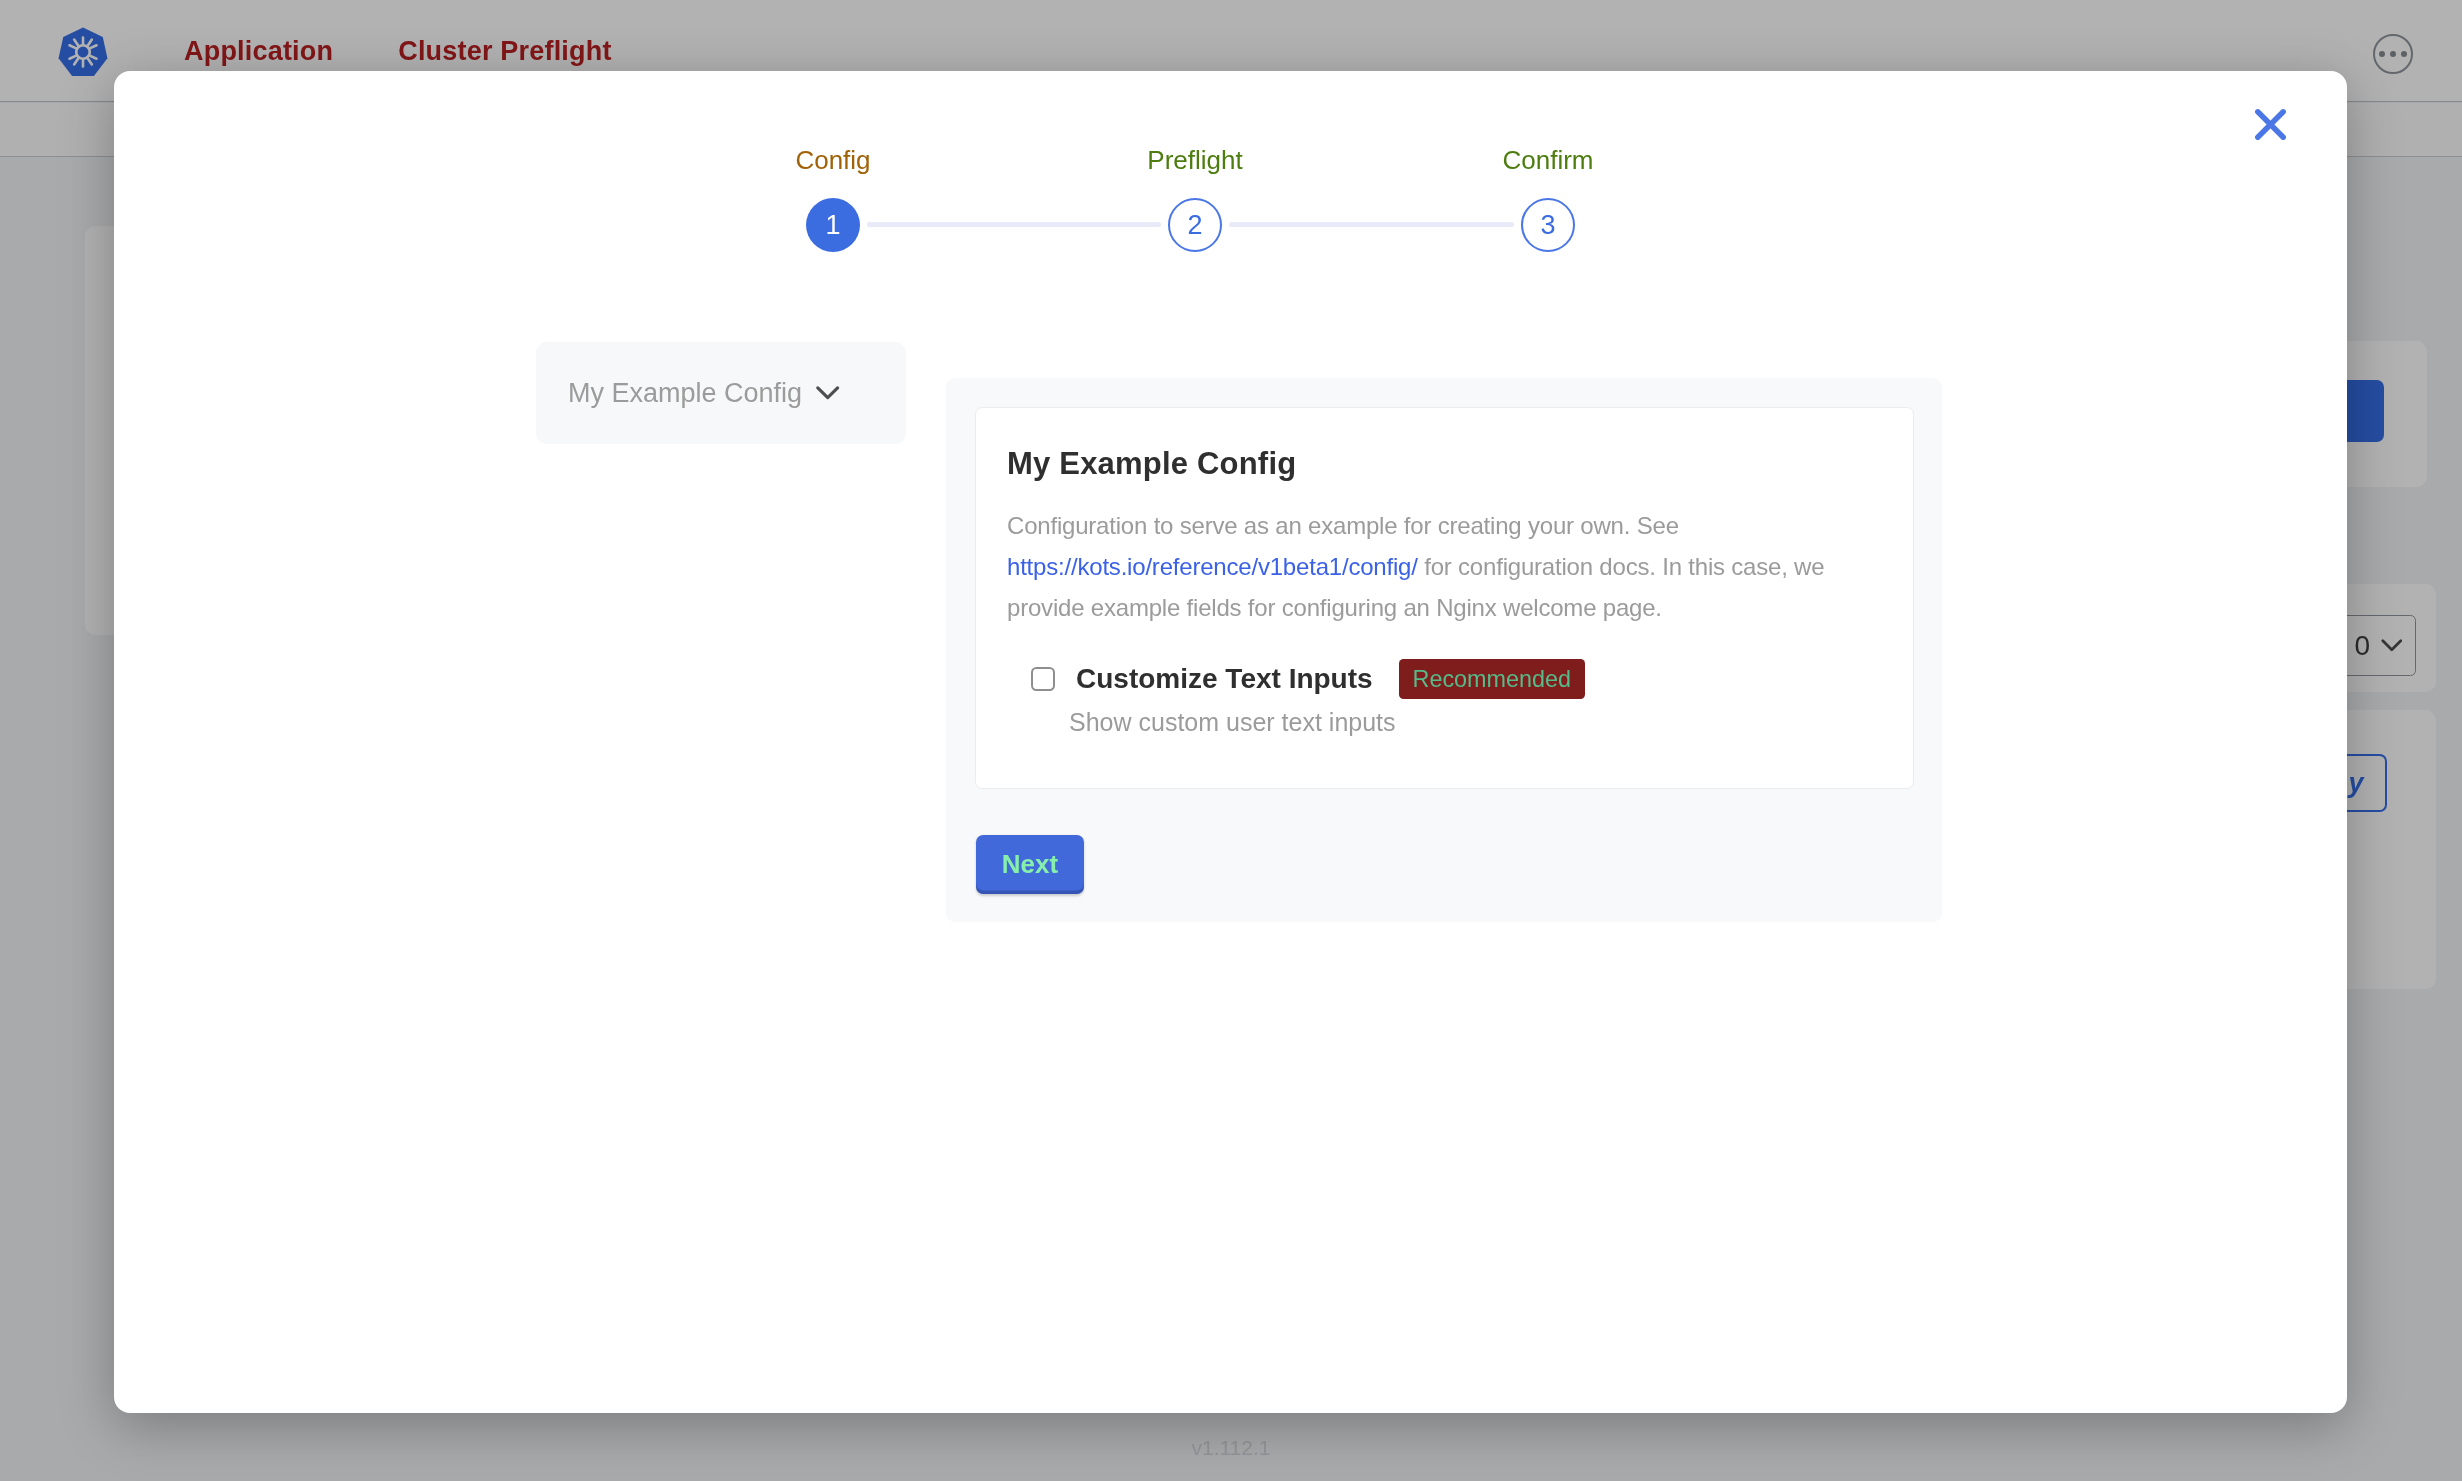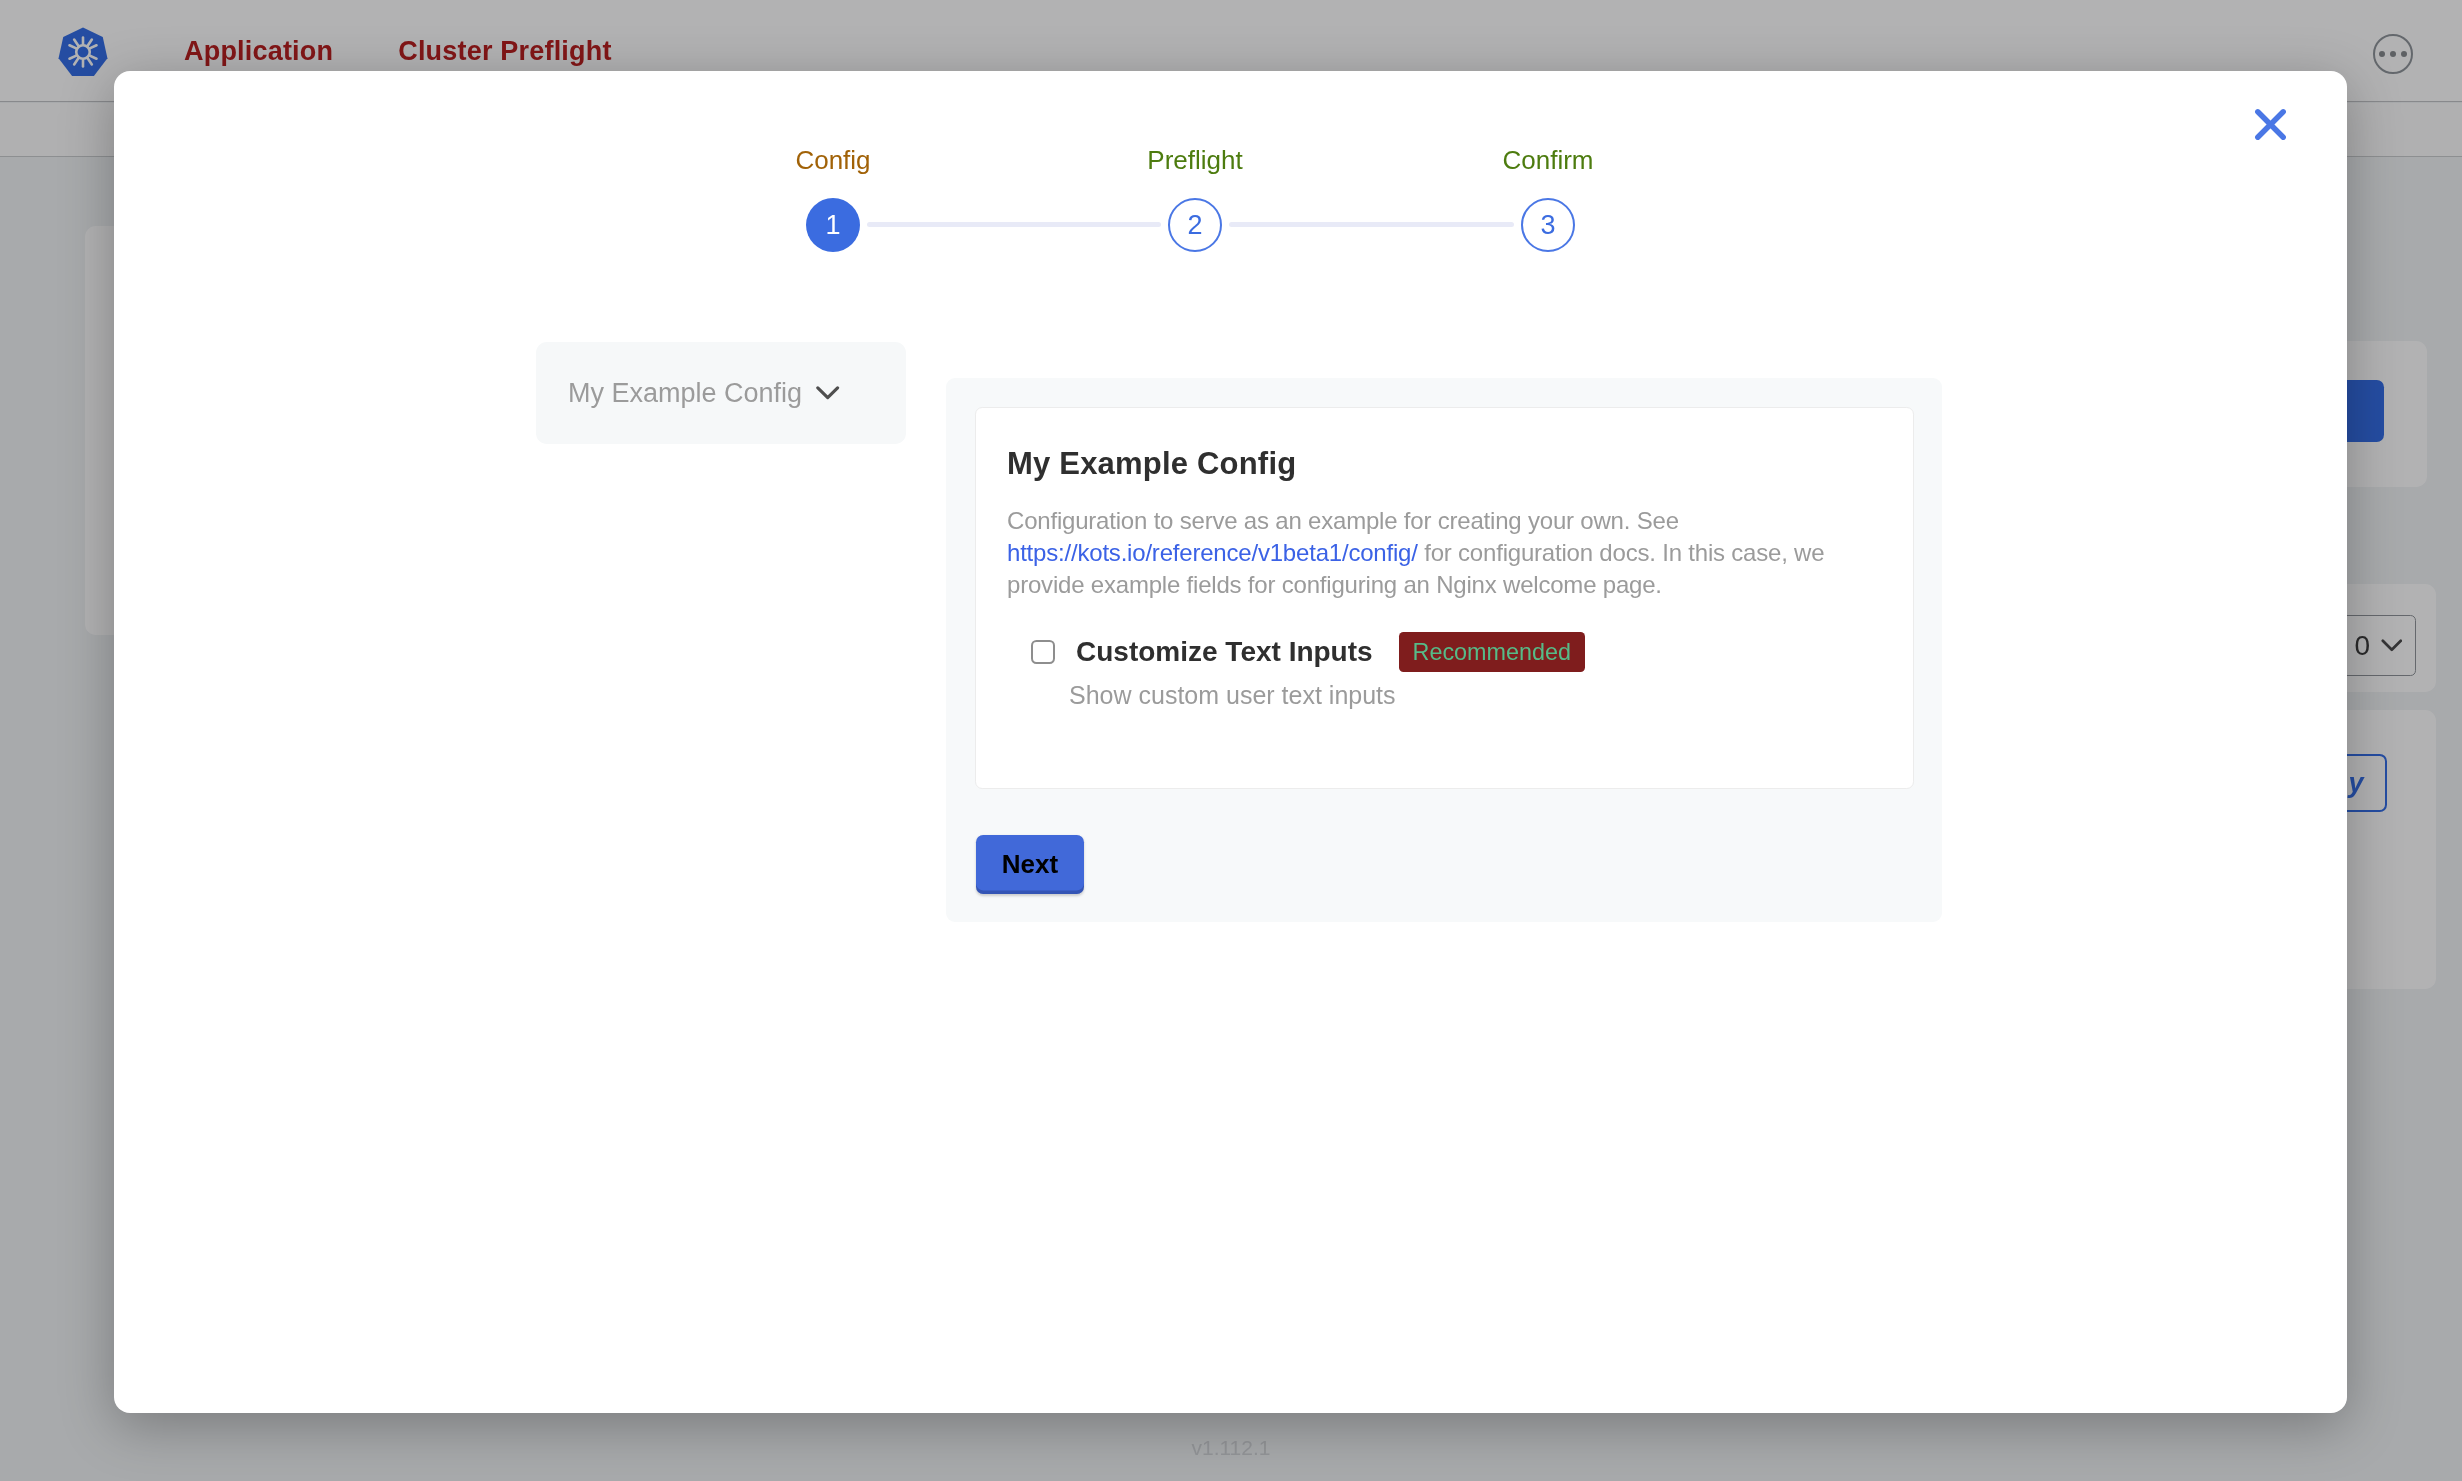--- a/index.html
+++ b/index.html
@@ -41,28 +41,28 @@
   .step-line{position:absolute;top:151px;height:5.4px;border-radius:2.7px;background:#e8eaf7;}
 
   
   .group-dd{position:absolute;left:422px;top:271px;width:370px;height:102px;background:#f6f8f9;border-radius:10.8px;display:flex;align-items:center;padding-left:32px;gap:14.4px;cursor:pointer;}
   .group-dd-label{font-size:27px;color:#9b9b9b;}
 
   
   .panel{position:absolute;left:832px;top:307px;width:996px;height:544px;background:#f7f9fa;border-radius:9px;}
   .config-card{position:absolute;left:29px;top:29px;width:939px;height:382px;background:#ffffff;border:0.9px solid #ececec;border-radius:7.2px;padding:38px 31px 36px 31px;}
   .card-title{margin:0;font-size:31px;font-weight:700;color:#2f2f2f;letter-spacing:0.2px;}
-  .card-desc{margin:23.4px 0 0 0;max-width:863px;font-size:24px;line-height:32px;color:#9b9b9b;letter-spacing:-0.2px;}
+  .card-desc{margin:23.4px 0 0 0;max-width:863px;font-size:24px;line-height:41px;color:#9b9b9b;letter-spacing:-0.2px;}
   .card-desc a{color:#3b62e6;text-decoration:none;}
   .chk-row{margin:31px 0 0 24px;display:flex;align-items:center;gap:21px;}
   .chk{appearance:none;-webkit-appearance:none;width:24px;height:24px;border:2.7px solid #8e8e8e;border-radius:5.4px;background:#fff;margin:0;flex:0 0 auto;}
   .chk-label{font-size:28px;font-weight:700;color:#2f2f2f;}
   .chk-badge{margin-left:5.4px;background:#7f1d1d;color:#56bb88;font-size:23.4px;padding:6.3px 13.5px;border-radius:4.5px;}
   .chk-help{margin:9px 0 0 62px;font-size:25px;color:#9b9b9b;}
-  .next-btn{position:absolute;left:30px;top:457px;width:108px;height:59px;border:none;border-radius:7.2px;background:#4169d9;color:#000000;font-size:26px;font-weight:700;box-shadow:inset 0 -3.6px 0 rgba(20,35,90,.28), 0 1.8px 2.7px rgba(0,0,0,.18);cursor:pointer;}
+  .next-btn{position:absolute;left:30px;top:457px;width:108px;height:59px;border:none;border-radius:7.2px;background:#4169d9;color:#86efac;font-size:26px;font-weight:700;box-shadow:inset 0 -3.6px 0 rgba(20,35,90,.28), 0 1.8px 2.7px rgba(0,0,0,.18);cursor:pointer;}
 </style>
 </head>
 <body>
 
 <div class="screen">
 
   <div class="bg-navbar">
     <svg class="bg-logo" viewBox="0 0 100 100">
       <polygon points="50,3 88,21 97,62 71,96 29,96 3,62 12,21" fill="#326de6"></polygon>
       <g stroke="#ffffff" stroke-width="5" fill="none" stroke-linecap="round">

